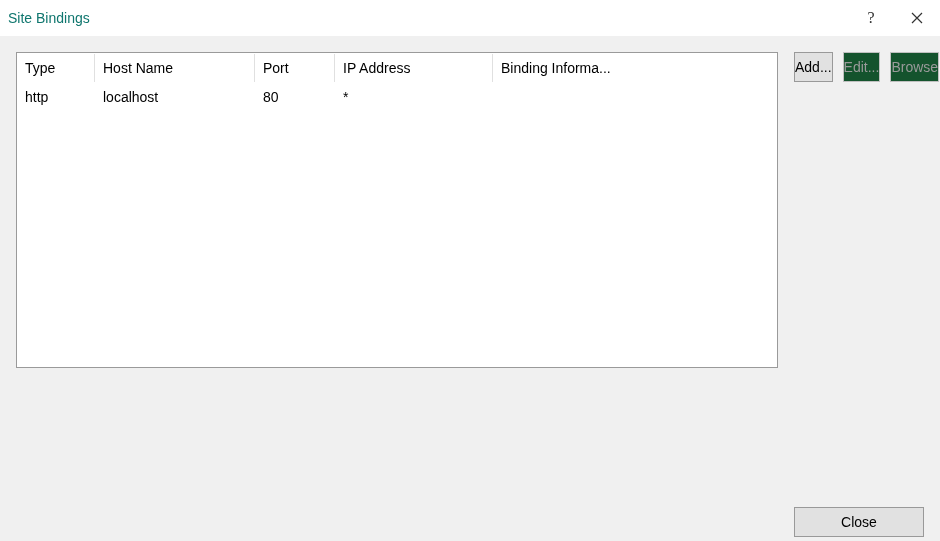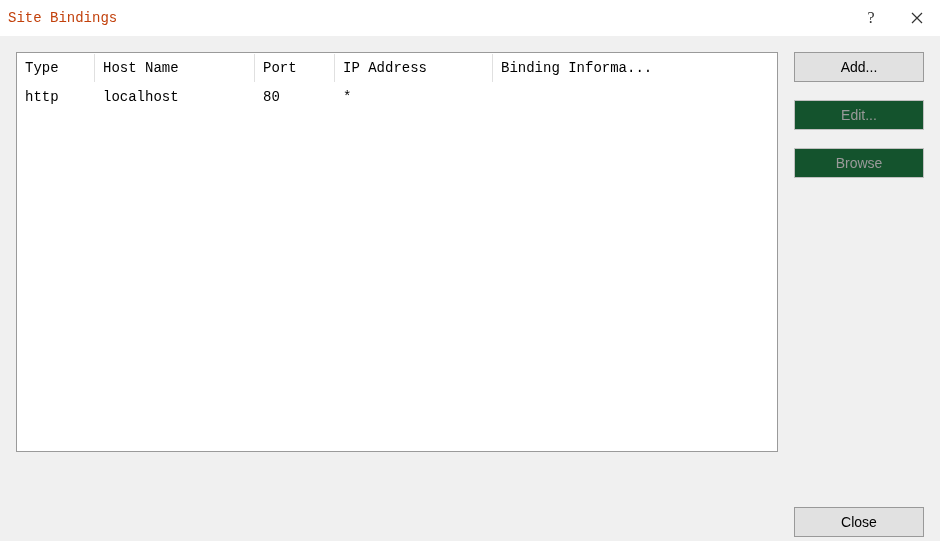--- a/index.html
+++ b/index.html
@@ -18,22 +18,21 @@
     .titlebar {
       height: 36px;
       background: #ffffff;
       display: flex;
       align-items: center;
       padding-left: 8px;
     }
     .titlebar .title {
       flex: 1;
       font-size: 14px;
-      color: #c2410c;
-      font-family: Liberation Mono, monospace;
+      color: #0f766e;
     }
     .titlebar .tb-btn {
       width: 46px;
       height: 36px;
       display: flex;
       align-items: center;
       justify-content: center;
       font-size: 16px;
       color: #333;
       cursor: pointer;
@@ -49,22 +48,21 @@
       padding: 16px;
       display: flex;
       gap: 16px;
       height: calc(100% - 36px);
       position: relative;
     }
     .list-panel {
       flex: 1;
       background: #ffffff;
       border: 1px solid #9a9a9a;
-      height: 400px;
-      font-family: Liberation Mono, monospace;
+      height: 316px;
     }
     .list-header {
       display: flex;
       height: 30px;
       align-items: center;
       border-bottom: 0px solid transparent;
     }
     .list-header .col {
       padding: 6px 8px 6px 8px;
       font-size: 14px;
@@ -90,22 +88,22 @@
       overflow: hidden;
     }
     .col-type, .cell-type { width: 78px; }
     .col-host, .cell-host { width: 160px; }
     .col-port, .cell-port { width: 80px; }
     .col-ip,   .cell-ip   { width: 158px; }
     .col-bind, .cell-bind { flex: 1; }
     .side-buttons {
       width: 130px;
       display: flex;
-      flex-direction: column;
-      gap: 18px;
+      flex-direction: row;
+      gap: 10px;
     }
     .btn {
       height: 30px;
       border: 1px solid #999;
       background: #e1e1e1;
       font-family: inherit;
       font-size: 14px;
       color: #000;
       cursor: pointer;
     }

